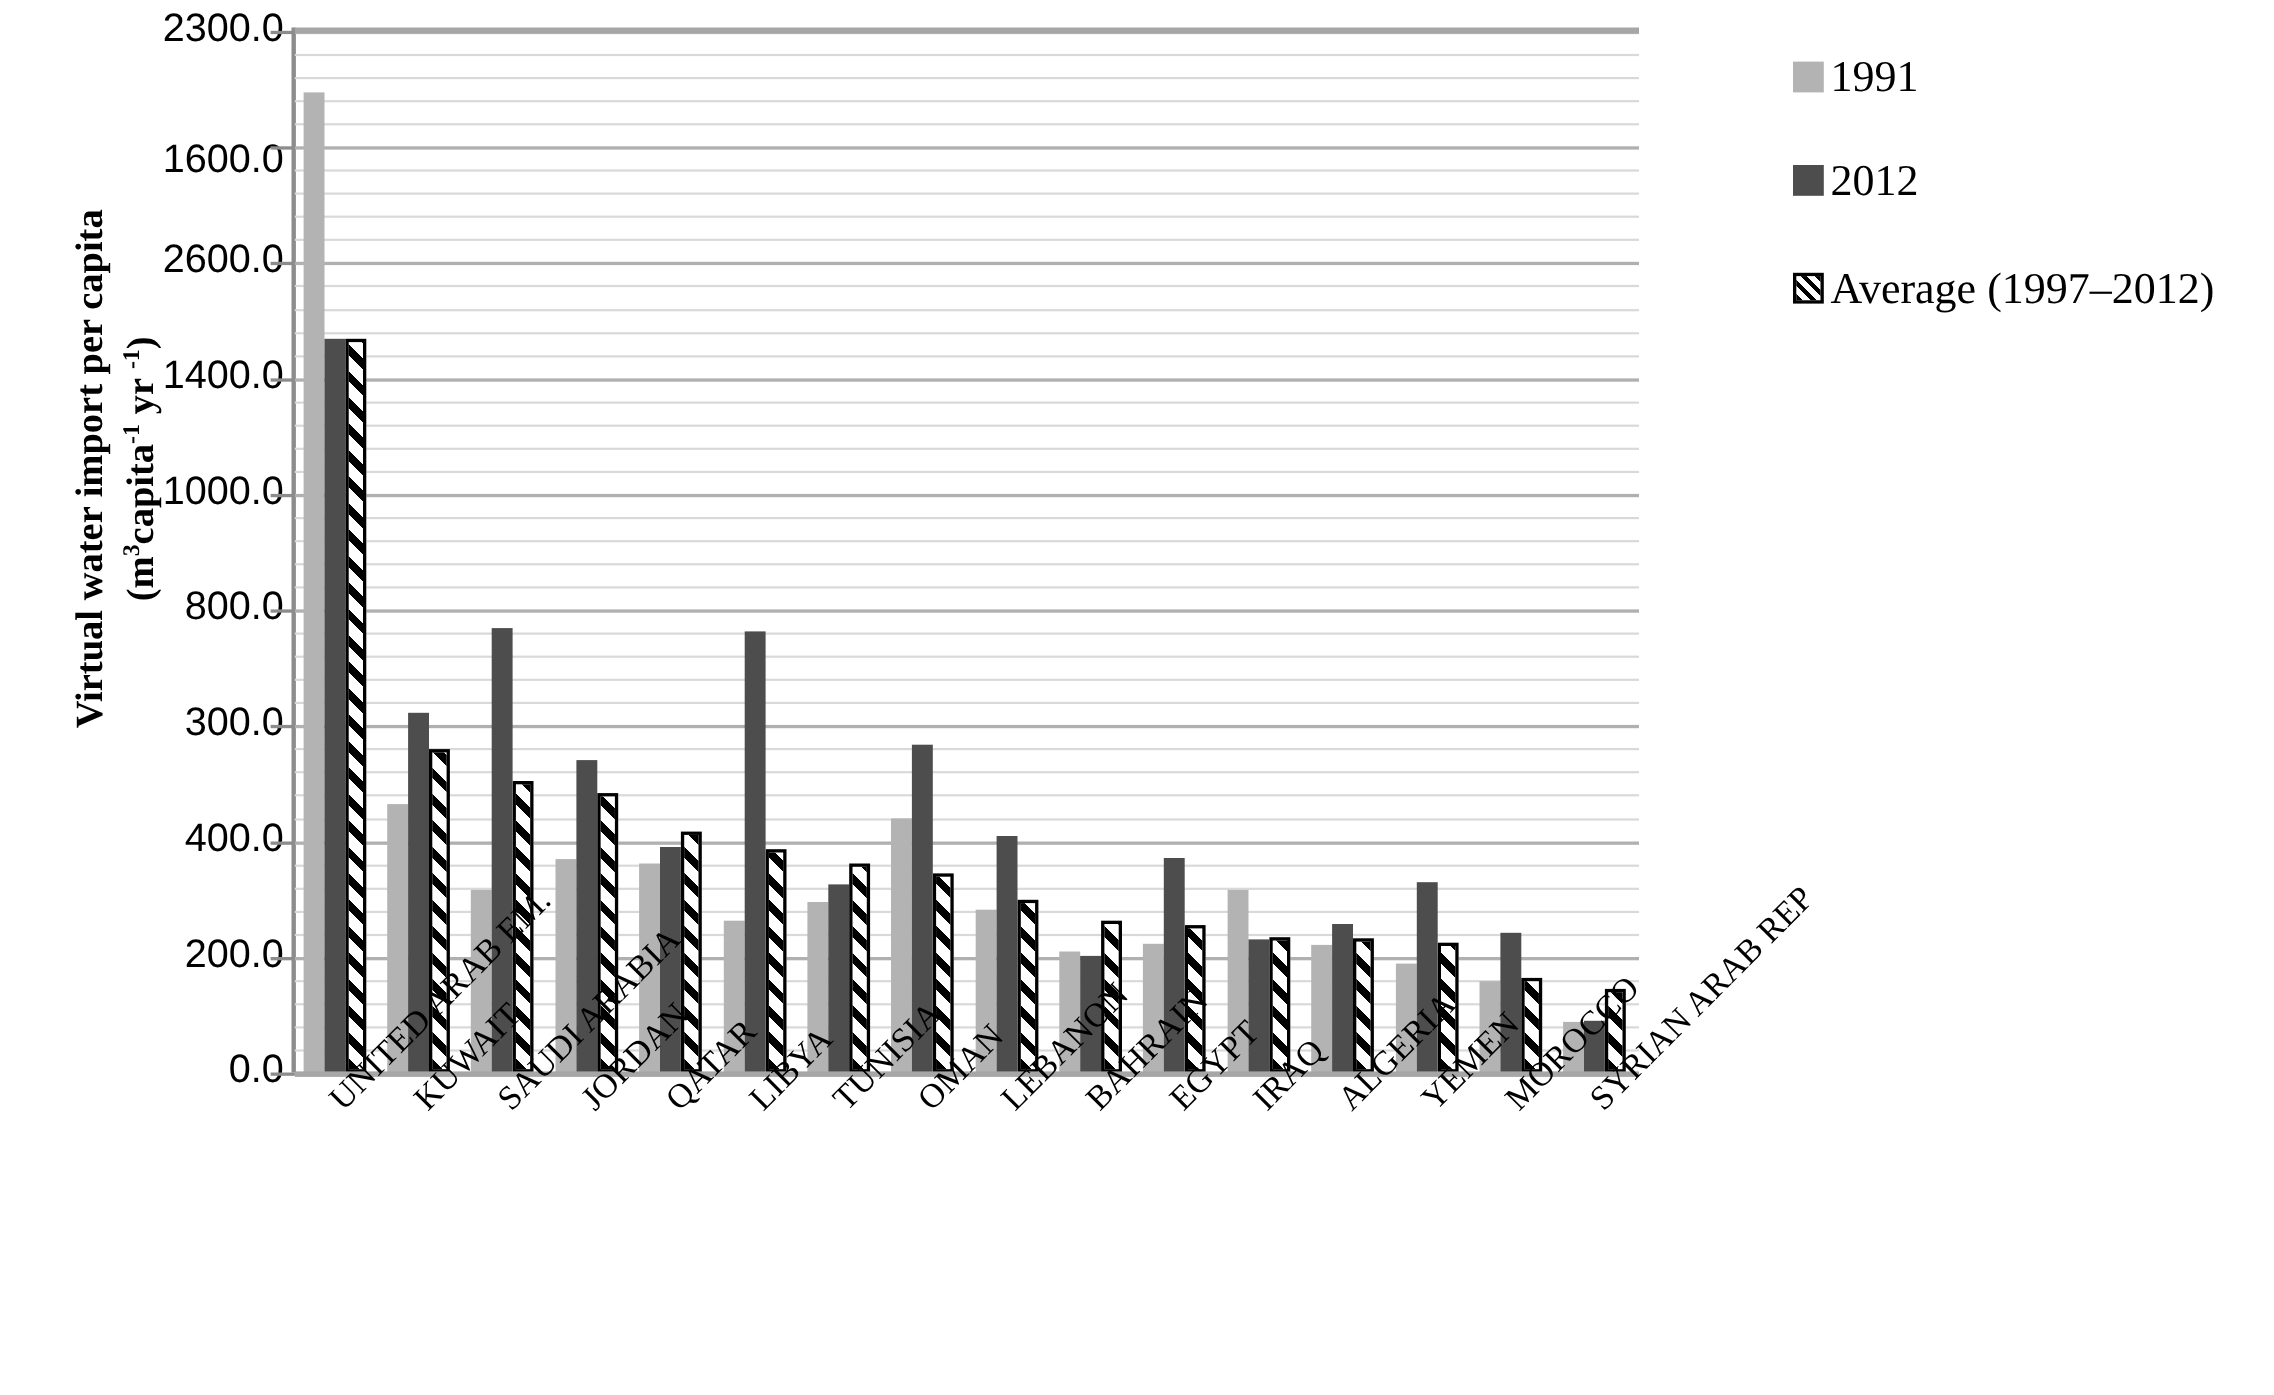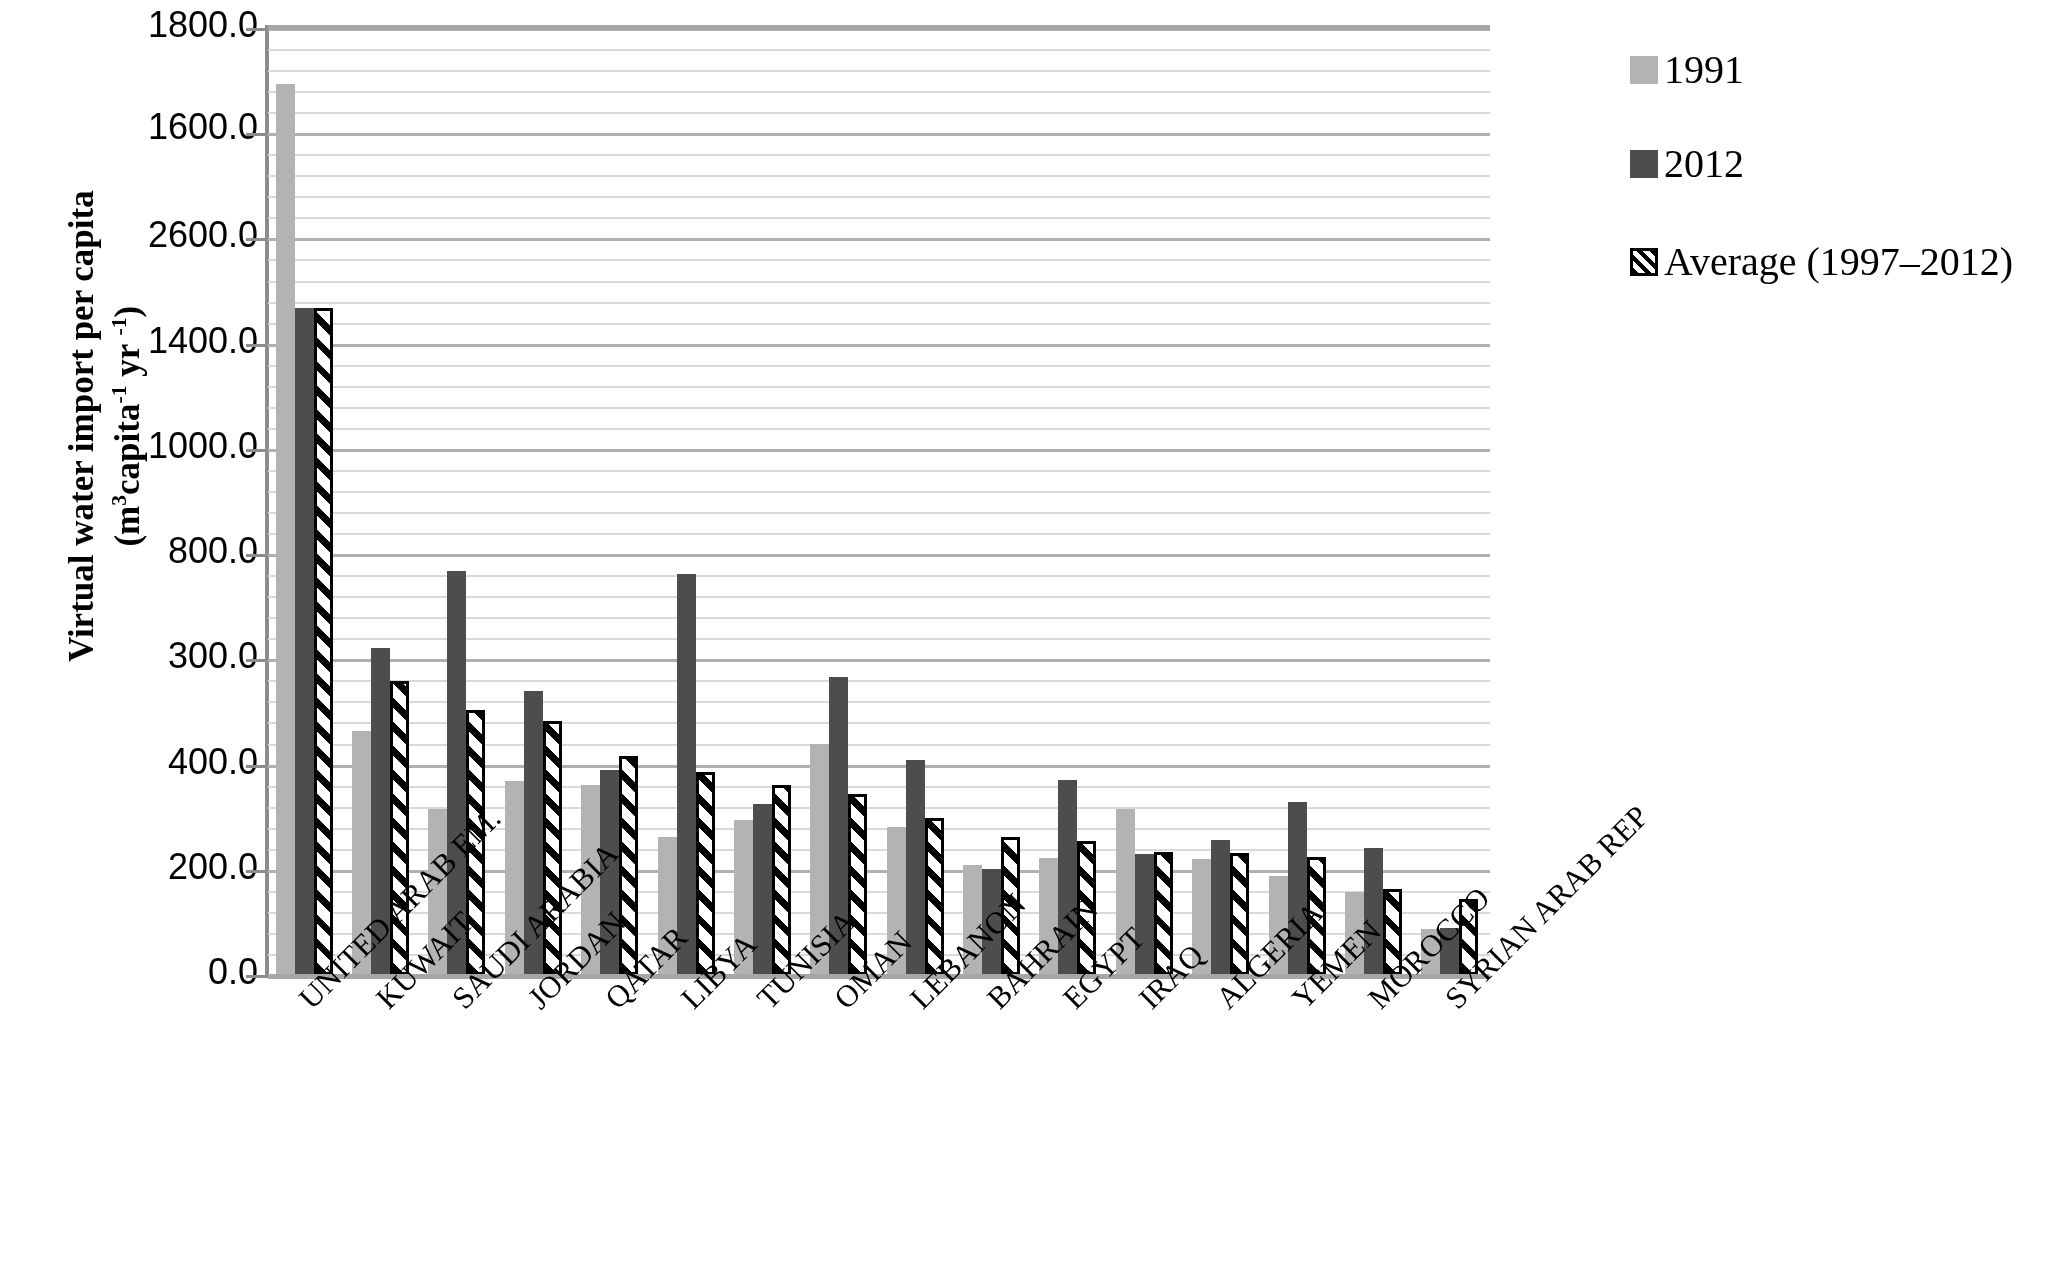--- a/index.html
+++ b/index.html
@@ -73,22 +73,22 @@
 
   <div class="ylabels" id="ylabels">
       <div class="ylab" style="top: 951px;">0.0</div>
       <div class="ylab" style="top: 845.778px;">200.0</div>
       <div class="ylab" style="top: 740.556px;">400.0</div>
       <div class="ylab" style="top: 635.333px;">300.0</div>
       <div class="ylab" style="top: 530.111px;">800.0</div>
       <div class="ylab" style="top: 424.889px;">1000.0</div>
       <div class="ylab" style="top: 319.667px;">1400.0</div>
       <div class="ylab" style="top: 214.444px;">2600.0</div>
-      <div class="ylab" style="top: 106px;">1600.0</div>
-      <div class="ylab" style="top: 4px;">1800.0</div>
+      <div class="ylab" style="top: 123px;">1600.0</div>
+      <div class="ylab" style="top: 4px;">2300.0</div>
     </div>
 
   <div class="plot">
     <div class="yaxis"></div>
     <div class="gridlayer" id="gridlayer">
         <div class="gl major" style="top: 947px;"></div>
         <div class="gl" style="top: 925.956px;"></div>
         <div class="gl" style="top: 904.911px;"></div>
         <div class="gl" style="top: 883.867px;"></div>
         <div class="gl" style="top: 862.822px;"></div>

